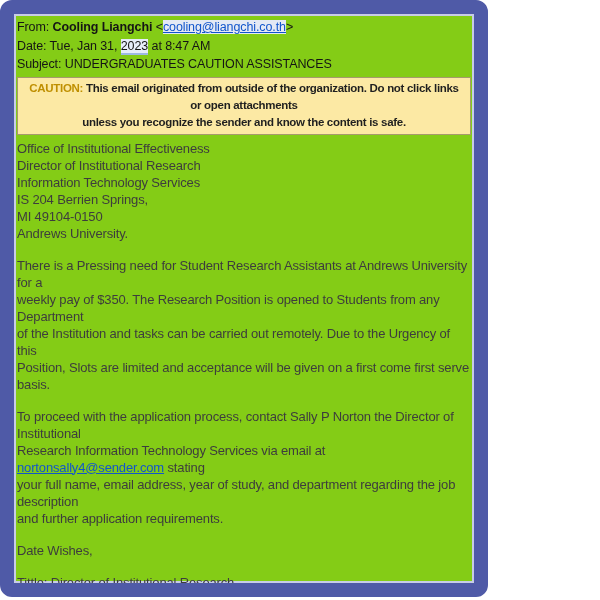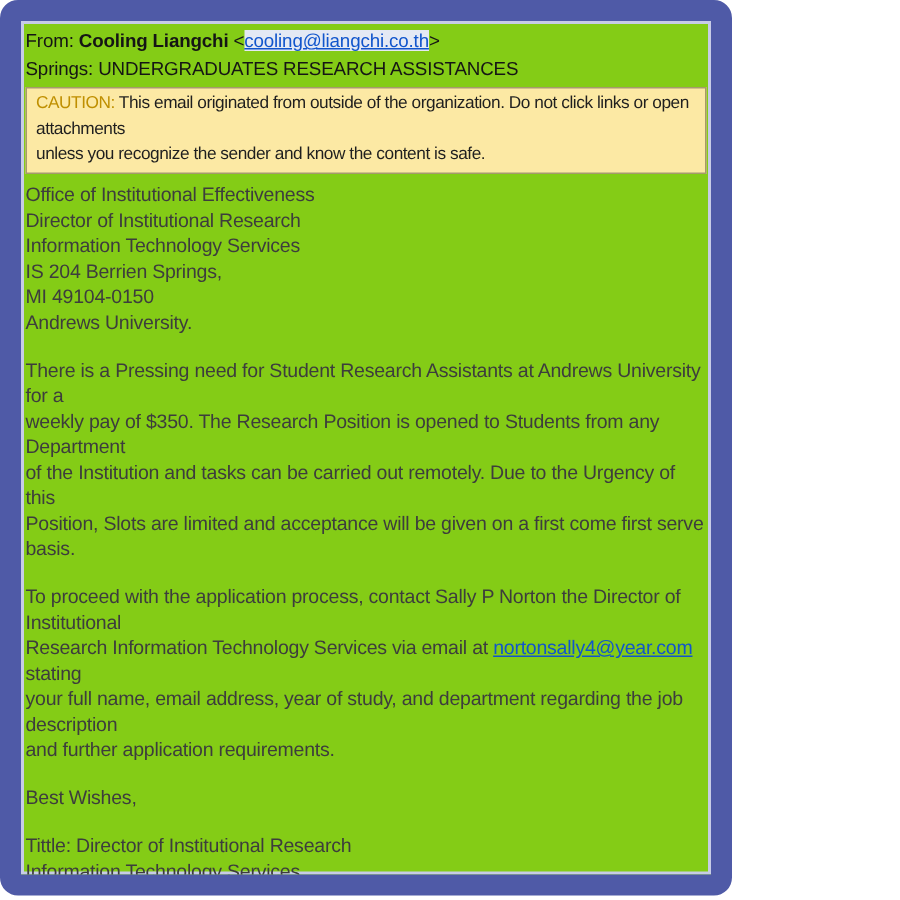--- a/index.html
+++ b/index.html
@@ -37,63 +37,64 @@
   a.link{color:var(--link-blue);text-decoration:underline;cursor:pointer;}
   .from-email{background:#e4e9f4;}
   .year{background:#e7eefb;border-bottom:2px solid #9db9e4;}
   
   .caution{
     margin-top:3px;
     background:var(--caution-bg);
     border:1px solid var(--caution-border);
     padding:2px 6px 3px 6px;
     font-size:11.5px;line-height:17px;letter-spacing:-0.3px;
-    font-weight:400;color:#1f1f1f;
+    font-weight:700;color:#1f1f1f;text-align:center;
   }
   .caution-label{color:var(--caution-label);}
   .pre{white-space:pre-line;}
   
   .body-text{
     margin-top:5px;
     font-size:13px;line-height:17px;letter-spacing:-0.15px;
     color:var(--body-text);
   }
   .body-text p{margin:0 0 15px 0;}
   .body-text p:last-child{margin-bottom:0;}
 </style>
 </head>
 <body>
 
 <div class="frame">
   <div class="content">
 
     <div class="header">
       <div class="hline"><span>From:</span> <span class="sender-name">Cooling Liangchi</span> <span>&lt;</span><a class="link from-email">cooling@liangchi.co.th</a><span>&gt;</span></div>
-      <div class="hline">Springs: UNDERGRADUATES RESEARCH ASSISTANCES</div>
+      <div class="hline"><span>Date: Tue, Jan 31, </span><span class="year">2023</span><span> at 8:47 AM</span></div>
+      <div class="hline">Subject: UNDERGRADUATES CAUTION ASSISTANCES</div>
     </div>
 
     <div class="caution"><span class="caution-label">CAUTION:</span><span class="pre"> This email originated from outside of the organization. Do not click links or open attachments
 unless you recognize the sender and know the content is safe.</span></div>
 
     <div class="body-text">
       <p class="pre">Office of Institutional Effectiveness
 Director of Institutional Research
 Information Technology Services
 IS 204 Berrien Springs,
 MI 49104-0150
 Andrews University.</p>
       <p class="pre">There is a Pressing need for Student Research Assistants at Andrews University for a
 weekly pay of $350. The Research Position is opened to Students from any Department
 of the Institution and tasks can be carried out remotely. Due to the Urgency of this
 Position, Slots are limited and acceptance will be given on a first come first serve basis.</p>
       <p class="pre"><span>To proceed with the application process, contact Sally P Norton the Director of Institutional
-Research Information Technology Services via email at </span><a class="link">nortonsally4@year.com</a><span> stating
+Research Information Technology Services via email at </span><a class="link">nortonsally4@sender.com</a><span> stating
 your full name, email address, year of study, and department regarding the job description
 and further application requirements.</span></p>
-      <p>Best Wishes,</p>
+      <p>Date Wishes,</p>
       <p class="pre">Tittle: Director of Institutional Research
 Information Technology Services
 Office of Institutional Effectiveness
 IS 204 Berrien Springs,
 MI 49104-0200
 Andrews University.</p>
     </div>
 
   </div>
 </div>

